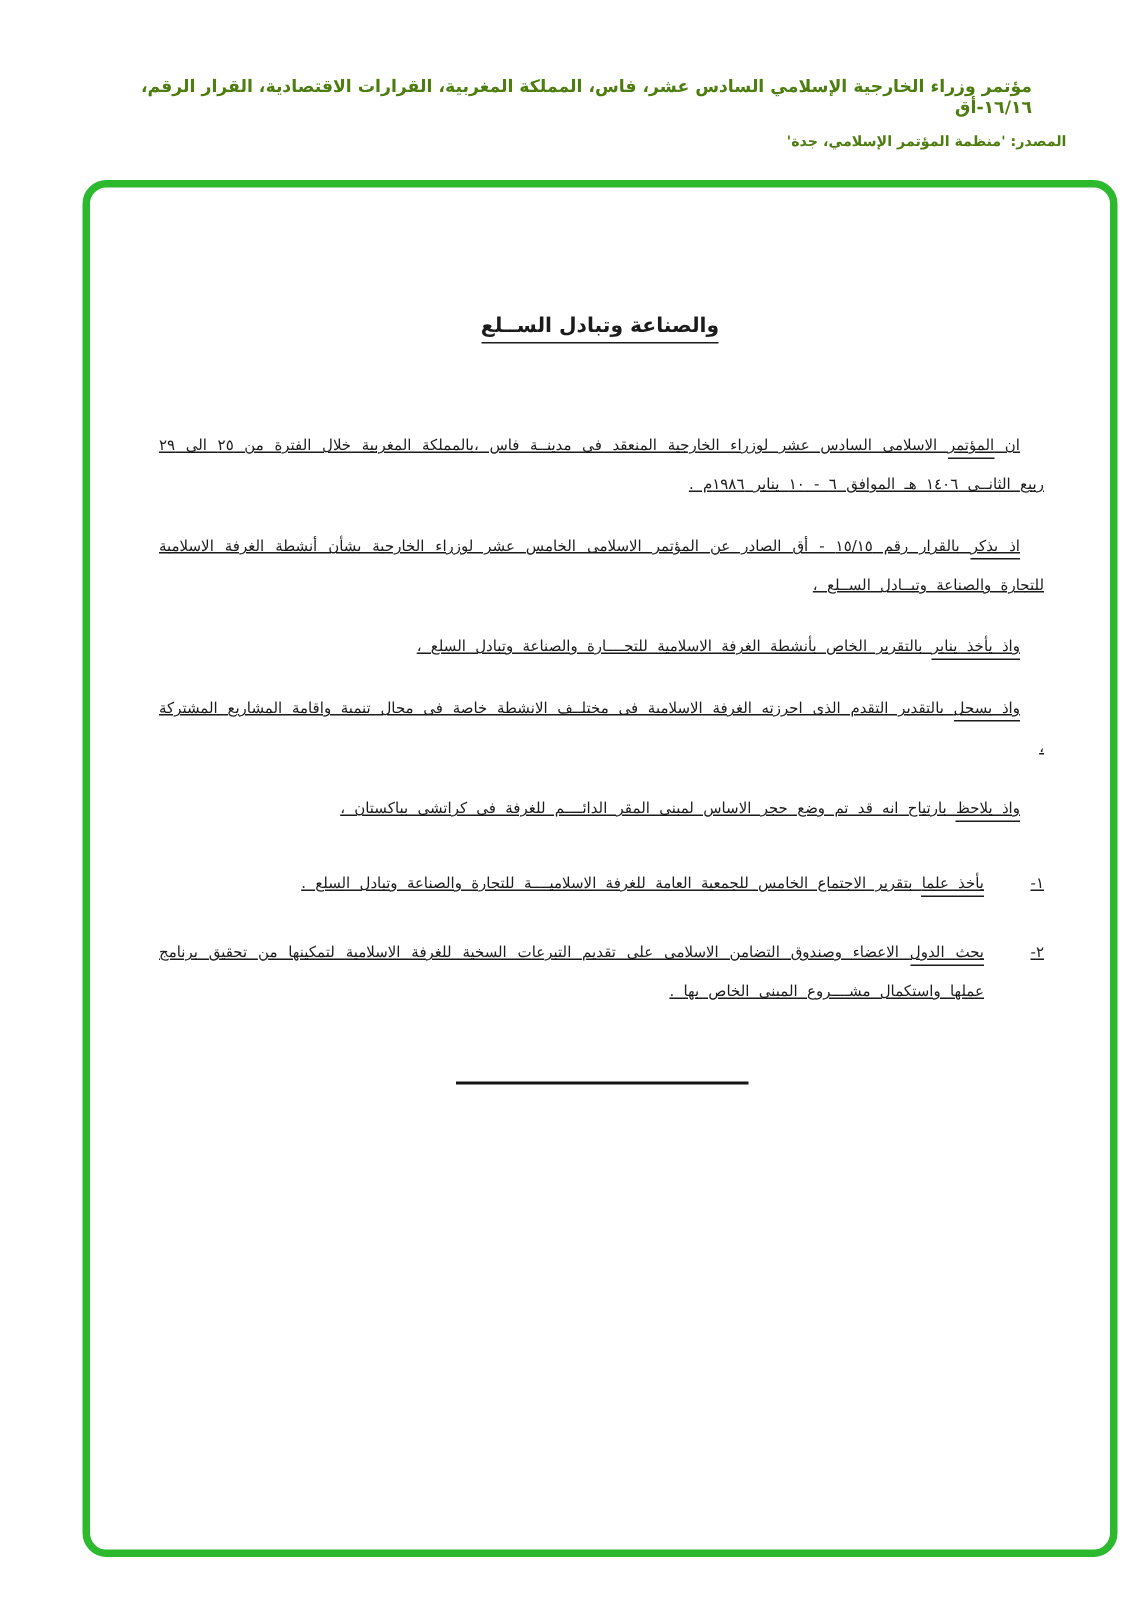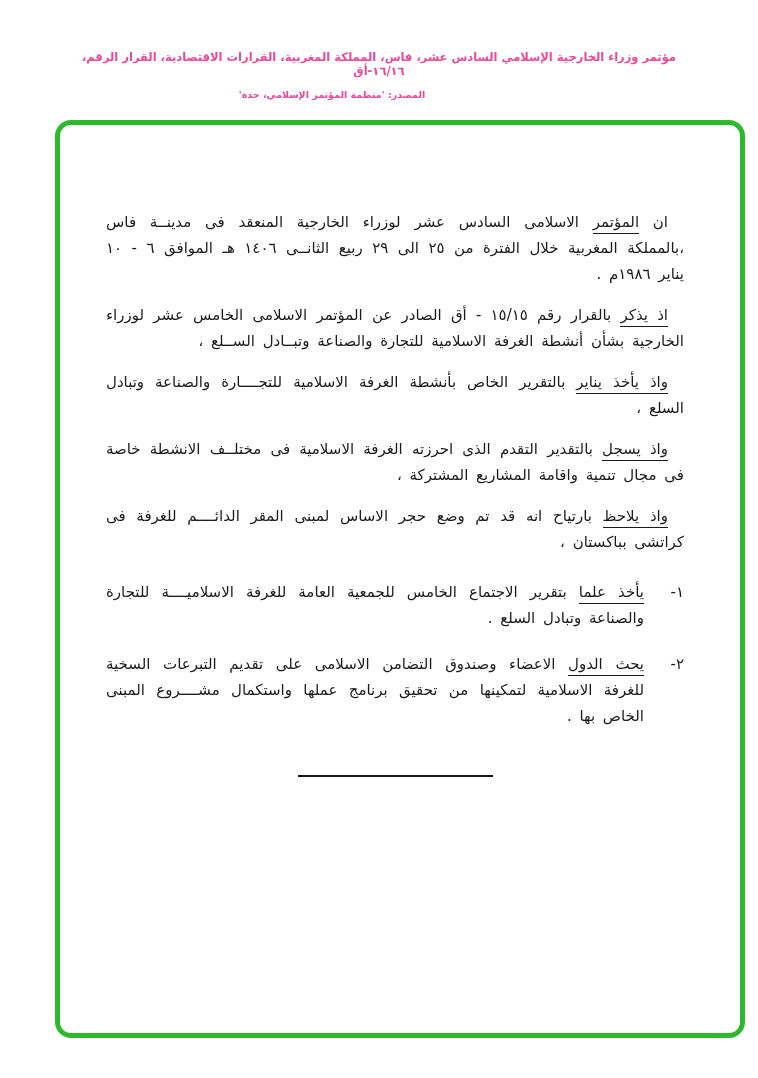--- a/index.html
+++ b/index.html
@@ -5,43 +5,43 @@
   * { box-sizing: border-box; }
   html, body { margin: 0; padding: 0; }
   body {
     width: 758px; height: 1078px;
     background: #ffffff;
     font-family: "DejaVu Sans", sans-serif;
   }
   .page { position: relative; width: 758px; height: 1078px; overflow: hidden; background: #fff; }
 
   
-  .top-header { position: absolute; top: 50px; left: 0; right: 0; text-align: center; direction: rtl; color: #ec4899; }
+  .top-header { position: absolute; top: 50px; left: 0; right: 0; text-align: right; direction: rtl; color: #4d7c0f; }
   .hl1 { font-size: 11.5px; font-weight: bold; padding: 0 70px; }
   .hl2 { font-size: 9.5px; font-weight: bold; margin-top: 11px; transform: translateX(-47px); }
 
   
   .frame {
     position: absolute; left: 55px; top: 120px;
     width: 690px; height: 918px;
     border: 5px solid #2db92d; border-radius: 16px;
     background: #fff; overflow: hidden;
   }
   .inner { position: absolute; inset: 0; direction: rtl; color: #1b1b1b; }
 
   
   .title { margin-top: 84px; text-align: center; font-size: 13.5px; font-weight: bold; }
   .title .tl { margin-bottom: 10px; }
   .title .tl span { border-bottom: 1.5px solid #1b1b1b; padding-bottom: 3px; }
 
   
   .content {
-    margin: 60px 56px 0 46px;
-    font-size: 15px; line-height: 26px;
-    text-align: justify; word-spacing: 3px;
+    margin: 60px 44px 0 46px;
+    font-size: 10px; line-height: 26px;
+    text-align: justify; word-spacing: 3px; text-decoration: underline;
   }
   .para { margin: 0 0 15px 0; text-indent: 16px; }
   .u { border-bottom: 1.5px solid #1b1b1b; padding-bottom: 2px; }
 
   
   .items { margin-top: 24px; }
   .item { display: flex; margin-bottom: 20px; }
   .item .num { flex: 0 0 40px; }
   .item .itext { flex: 1; text-align: justify; }
 
@@ -55,20 +55,21 @@
 
   <div class="top-header">
     <div class="hl1">مؤتمر وزراء الخارجية الإسلامي السادس عشر، فاس، المملكة المغربية، القرارات الاقتصادية، القرار الرقم، ١٦/١٦-أق</div>
     <div class="hl2">المصدر:  'منظمة المؤتمر الإسلامي، جدة'</div>
   </div>
 
   <div class="frame">
     <div class="inner">
 
       <div class="title">
+        <div class="tl"><span>والصناعة وتبادل الســلع</span></div>
       </div>
 
       <div class="content">
 
         <p class="para"><span>ان </span><span class="u">المؤتمر</span><span> الاسلامى السادس عشر لوزراء الخارجية المنعقد فى مدينــة فاس ،بالمملكة المغربية خلال الفترة من ٢٥ الى ٢٩ ربيع الثانــى ١٤٠٦ هـ الموافق ٦ - ١٠ يناير ١٩٨٦م .</span></p>
 
         <p class="para"><span></span><span class="u">اذ يذكر</span><span> بالقرار رقم ١٥/١٥ - أق الصادر عن المؤتمر الاسلامى الخامس عشر لوزراء الخارجية بشأن أنشطة الغرفة الاسلامية للتجارة والصناعة وتبــادل الســلع ،</span></p>
 
         <p class="para"><span></span><span class="u">واذ يأخذ يناير</span><span> بالتقرير الخاص بأنشطة الغرفة الاسلامية للتجــــارة والصناعة وتبادل السلع ،</span></p>
 

